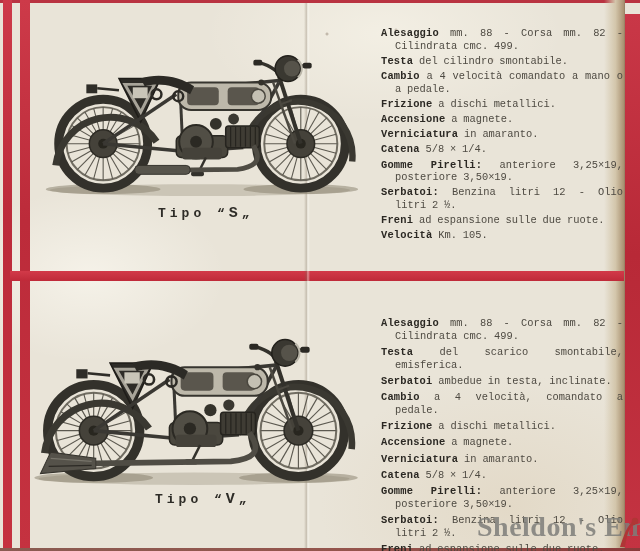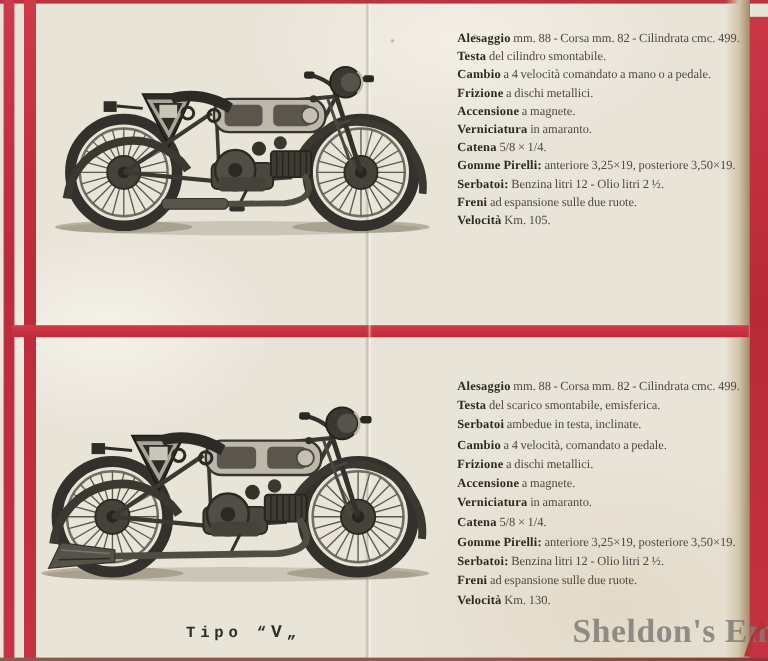--- a/index.html
+++ b/index.html
@@ -33,27 +33,27 @@
   
   .figure{position:absolute;}
   .figure-s{left:32px;top:32px;width:336px;height:170px;}
   .figure-v{left:20px;top:316px;width:348px;height:174px;}
   .figure svg{width:100%;height:100%;display:block;}
   
   .caption{position:absolute;font-family:"Liberation Mono",monospace;font-weight:bold;
     font-size:13px;letter-spacing:4px;color:#2e2c27;white-space:nowrap;}
   .caption .letter{font-size:15px;}
   .caption-s{left:158px;top:205px;}
-  .caption-v{left:155px;top:519px;font-family:Liberation Mono, monospace;}
+  .caption-v{left:155px;top:491px;font-family:Liberation Mono, monospace;}
   
   .specs{position:absolute;left:381px;width:242px;color:#4e4a42;
     font-size:10.4px;line-height:12.6px;text-align:justify;}
   .specs-s{top:27px;}
   .specs-v{top:317px;line-height:12.8px;}
-  .spec{margin:0 0 2.6px 0;padding-left:14px;text-indent:-14px;word-spacing:-0.4px;}
+  .spec{margin:0 0 2.6px 0;padding-left:14px;text-indent:-14px;word-spacing:-0.4px;font-family:Liberation Mono, monospace;}
   .specs-v .spec{margin-bottom:3.4px;}
   .spec b{color:#2b2823;letter-spacing:.2px;}
   
   .watermark{position:absolute;left:477px;top:511px;font-family:"Liberation Serif",serif;
     font-weight:bold;font-size:28px;color:#7e7e7a;opacity:.85;letter-spacing:.5px;white-space:nowrap;}
   .emu{position:absolute;left:616px;top:513px;width:24px;height:36px;}
 </style>
 </head>
 <body>
 
@@ -178,20 +178,23 @@
 
   <div class="figure figure-s">
     <svg viewBox="0 0 340 170">
       <use href="#bike-core"></use>
       <g>
         <path d="M224,114 C234,130 224,136 208,138 L118,139" fill="none" stroke="#4f4c44" stroke-width="5"></path>
         <rect x="104" y="134" width="56" height="9" rx="4" fill="#57544b" stroke="#35332d" stroke-width="1"></rect>
       </g>
     </svg>
   </div>
+  <div class="caption caption-s">
+    <span>Tipo</span> <span class="q">“</span><span class="letter">S</span><span class="q">„</span>
+  </div>
   <div class="specs specs-s">
       <p class="spec"><b>Alesaggio</b><span> mm. 88 - Corsa mm. 82 - Cilindrata cmc. 499.</span></p>
       <p class="spec"><b>Testa</b><span> del cilindro smontabile.</span></p>
       <p class="spec"><b>Cambio</b><span> a 4 velocità comandato a mano o a pedale.</span></p>
       <p class="spec"><b>Frizione</b><span> a dischi metallici.</span></p>
       <p class="spec"><b>Accensione</b><span> a magnete.</span></p>
       <p class="spec"><b>Verniciatura</b><span> in amaranto.</span></p>
       <p class="spec"><b>Catena</b><span> 5/8 × 1/4.</span></p>
       <p class="spec"><b>Gomme Pirelli:</b><span> anteriore 3,25×19, posteriore 3,50×19.</span></p>
       <p class="spec"><b>Serbatoi:</b><span> Benzina litri 12 - Olio litri 2 ½.</span></p>

